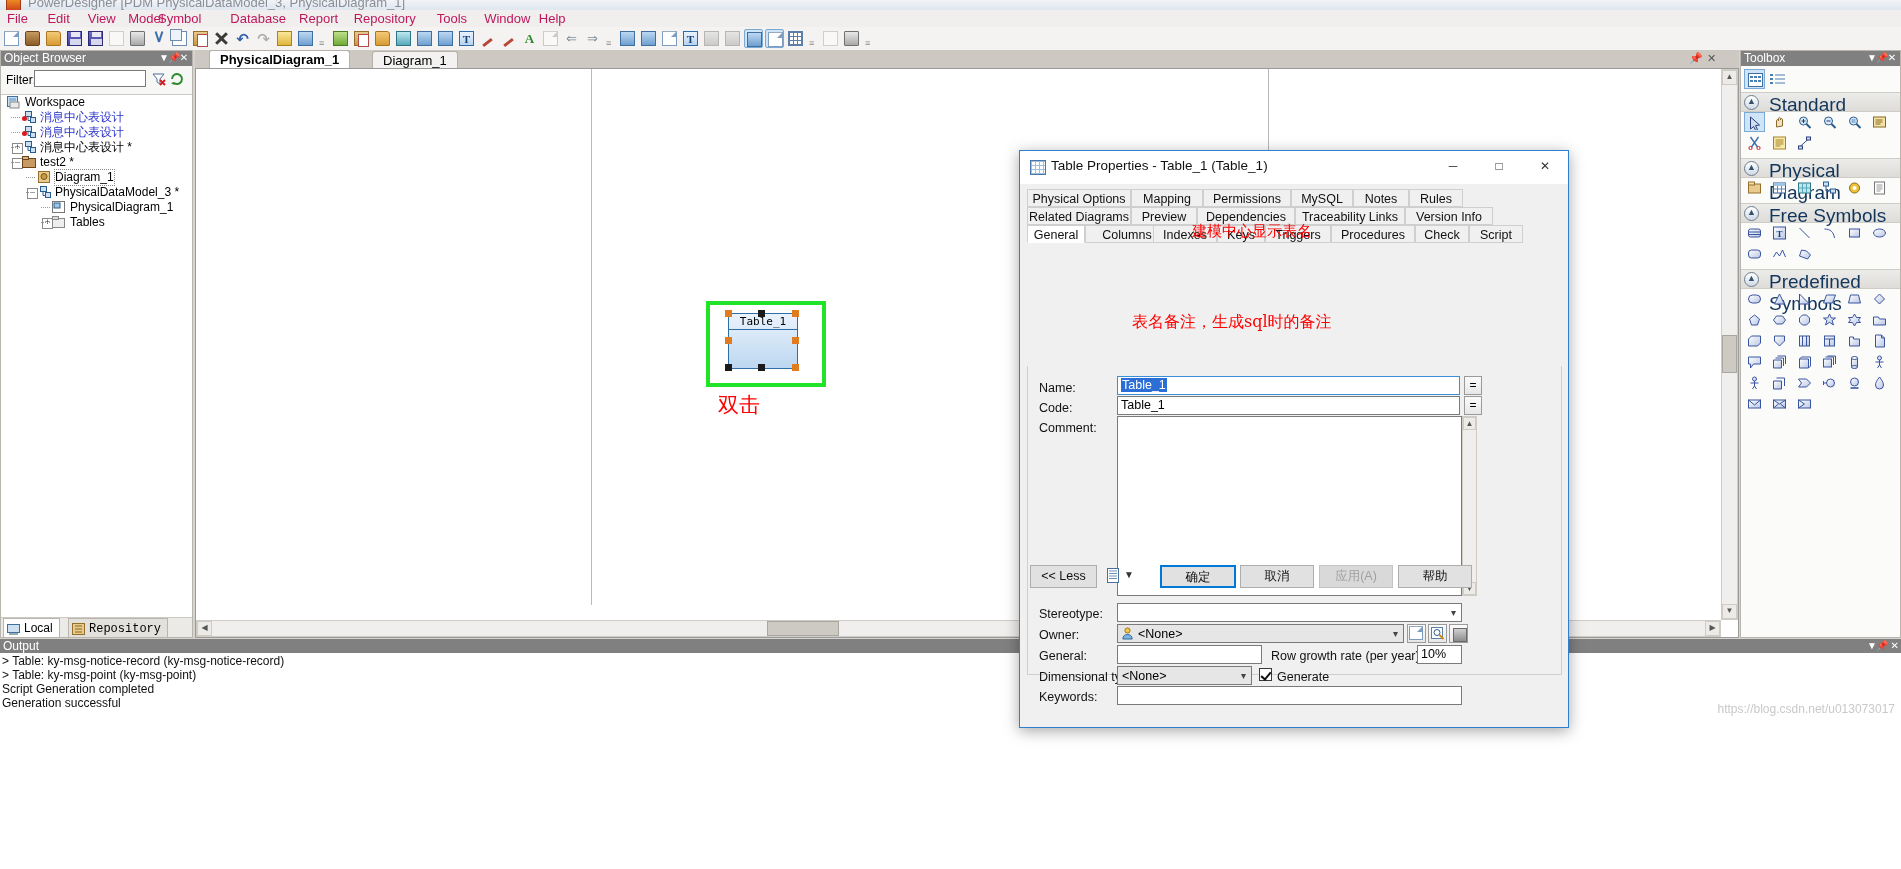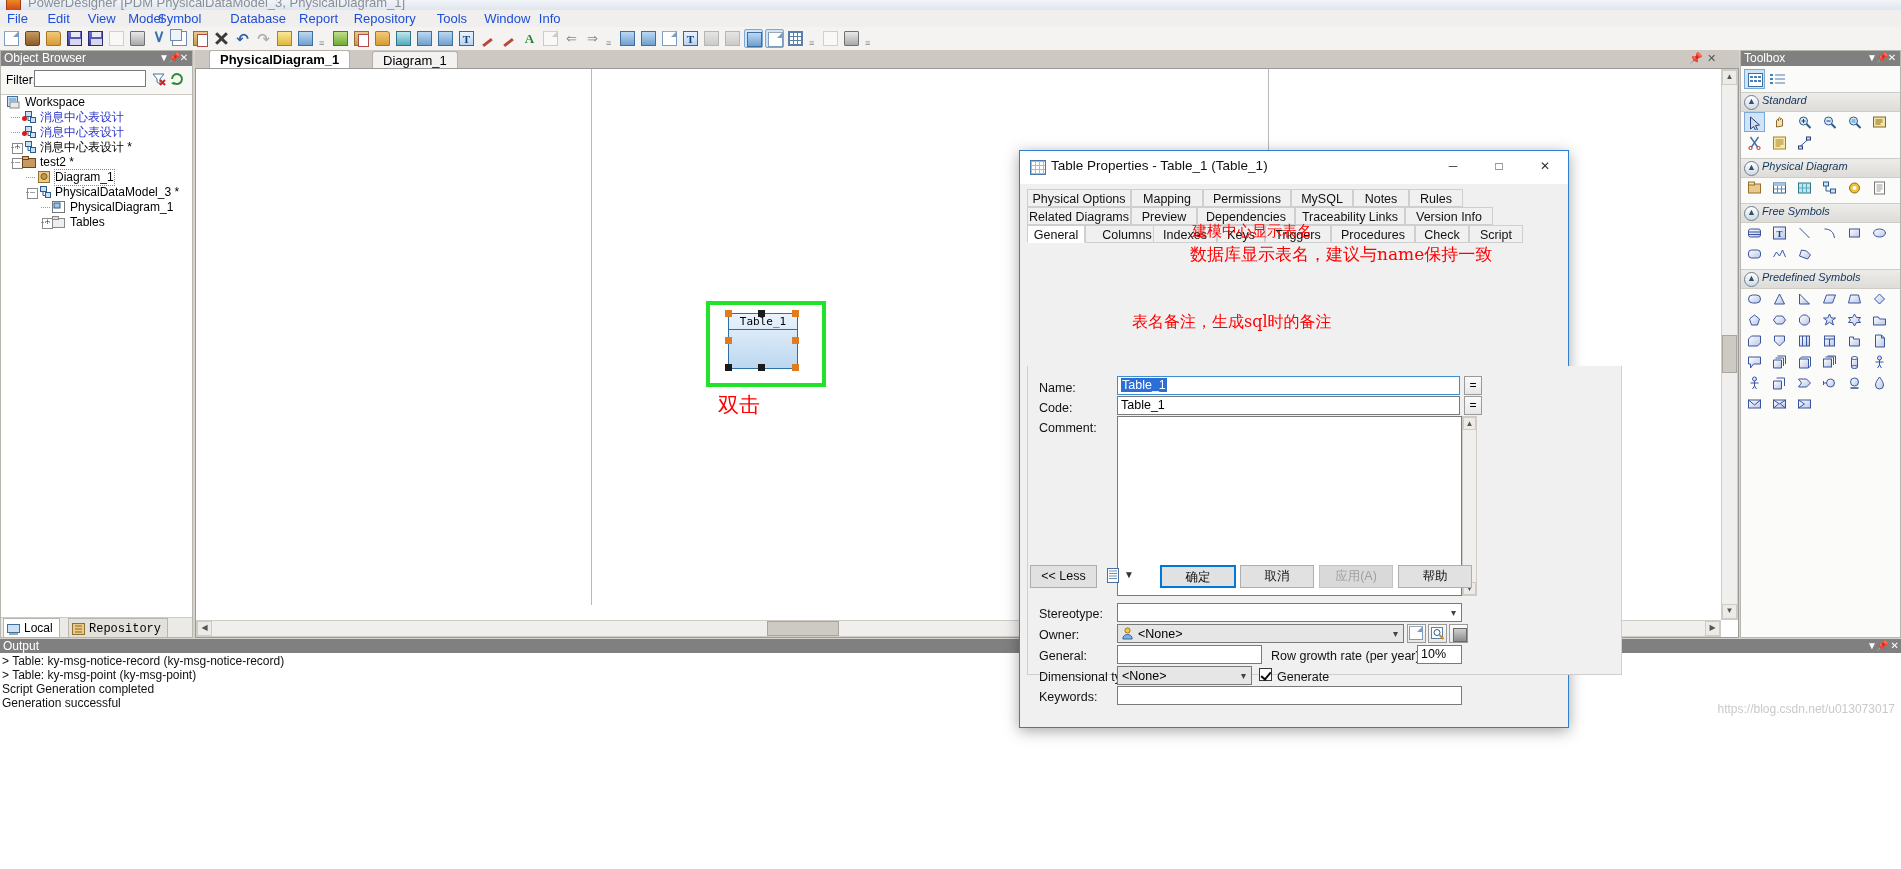--- a/index.html
+++ b/index.html
@@ -11,21 +11,21 @@
   .abs{position:absolute;}
   
   #titlebar{left:0;top:0;width:1901px;height:10px;
     background:linear-gradient(#f1f4f8,#dfe6ef);overflow:hidden;}
   #titlebar .ttl{position:absolute;left:28px;top:-5px;font-size:13px;color:#8a8f96;white-space:nowrap;}
   #titlebar .tico{position:absolute;left:6px;top:-4px;width:13px;height:13px;
      background:linear-gradient(#f4a024,#d0451b);border:1px solid #a33b12;}
   
   #menubar{left:0;top:10px;width:1901px;height:17px;background:#f0efee;
      border-bottom:1px solid #e2e0dd;}
-  #menubar .mi{position:absolute;top:1px;height:15px;line-height:15px;font-size:13px;padding:0 5px;color:#1d4ed8;}
+  #menubar .mi{position:absolute;top:1px;height:15px;line-height:15px;font-size:13px;padding:0 5px;color:#be185d;}
   
   .toolbar{background:#f4f3f1;border-bottom:1px solid #dad7d2;}
   #toolbar1{left:0;top:27px;width:1901px;height:23px;}
   .tbtn{position:absolute;top:2px;width:19px;height:19px;border-radius:2px;}
   .tgrip{position:absolute;top:13px;width:7px;height:7px;color:#888;font-size:9px;line-height:7px;}
   
   .ic{position:absolute;left:2px;top:2px;width:15px;height:15px;box-sizing:border-box;}
   .ic.doc{background:#fff;border:1px solid #7d9cc0;border-top-color:#9ab;}
   .ic.doc:after{content:"";position:absolute;right:0;top:0;border-width:0 0 5px 5px;border-style:solid;border-color:transparent transparent #7d9cc0 transparent;}
   .ic.fold{background:linear-gradient(#f3c978,#d79b34);border:1px solid #a9751f;border-radius:1px 3px 1px 1px;}
@@ -108,21 +108,21 @@
      color:#555;font-size:8px;text-align:center;line-height:12px;}
   
   #tbx{left:1740px;top:50px;width:161px;height:588px;background:#fbfbfa;border:1px solid #b8b5ae;box-sizing:border-box;}
   #tbxhdr{position:absolute;left:0;top:0;width:100%;height:15px;background:#808080;color:#fff;
      font-size:12px;line-height:15px;padding-left:3px;box-sizing:border-box;}
   #tbxhdr .hb{position:absolute;top:1px;width:12px;height:12px;color:#fff;font-size:10px;line-height:12px;text-align:center;}
   .grpbar{position:absolute;left:0;width:159px;height:18px;background:linear-gradient(#ececea,#dedcd8);
      border-top:1px solid #cfccc6;border-bottom:1px solid #cfccc6;}
   .grpbar .chev{position:absolute;left:3px;top:2px;width:13px;height:13px;border:1px solid #6d7e8e;border-radius:50%;
      background:linear-gradient(#ffffff,#cfdae6);font:9px/11px "Liberation Sans",sans-serif;text-align:center;color:#34506b;}
-  .grpbar .gl{position:absolute;left:21px;top:1px;font-size:11px;color:#12355c;font-style:italic;}
+  .grpbar .gl{position:absolute;left:28px;top:1px;font-size:19px;color:#12355c;}
   .tool{position:absolute;width:21px;height:20px;}
   .tool.on{background:#cfe4f7;border:1px solid #7aa9d5;box-sizing:border-box;}
   .sym{position:absolute;left:3px;top:3px;width:15px;height:14px;border:1px solid #4a63a8;
      background:linear-gradient(135deg,#ffffff,#c4cfe8);box-sizing:border-box;}
   
   #outp{left:0;top:639px;width:1901px;height:230px;background:#f7f7f5;}
   #outhdr{position:absolute;left:0;top:0;width:100%;height:14px;background:#808080;color:#fff;
      font-size:12px;line-height:14px;padding-left:3px;box-sizing:border-box;}
   #outbody{position:absolute;left:0;top:14px;width:100%;bottom:0;background:#fff;overflow:hidden;}
   .oline{position:absolute;left:2px;height:14px;line-height:14px;font-size:12px;white-space:nowrap;color:#111;}
@@ -133,21 +133,21 @@
   #dlgtitle{position:absolute;left:0;top:0;width:100%;height:33px;background:#fff;}
   #dlgtitle .dico{position:absolute;left:10px;top:9px;width:14px;height:13px;background:#fff;border:1px solid #4a77a8;
      background-image:linear-gradient(#9dbfe0 1px,transparent 1px),linear-gradient(90deg,#9dbfe0 1px,transparent 1px);
      background-size:4px 4px;}
   #dlgtitle .dt{position:absolute;left:31px;top:7px;font-size:13.5px;color:#111;}
   .wbtn{position:absolute;top:0;width:46px;height:31px;background:#fff;color:#333;}
   .tabrow{position:absolute;left:7px;}
   .tab{position:absolute;height:18px;line-height:18px;font-size:12.5px;text-align:center;
      background:#f0f0f0;border:1px solid #cfcfcf;box-sizing:border-box;color:#111;}
   .tab.on{background:#fff;border-bottom-color:#fff;font-weight:normal;}
-  #tabbody{position:absolute;left:7px;top:215px;width:595px;height:309px;background:#f0f0f0;
+  #tabbody{position:absolute;left:7px;top:215px;width:535px;height:309px;background:#f0f0f0;
      border:1px solid #cfcfcf;border-top:none;box-sizing:border-box;}
   .flbl{position:absolute;font-size:12.5px;color:#111;}
   .fin{position:absolute;background:#fff;border:1px solid #7a7a7a;box-sizing:border-box;
      font-family:inherit;font-size:12.5px;padding:1px 3px;color:#000;}
   .fin.focus{border:1px solid #3b8fd6;}
   .fsel{position:absolute;background:#fff;border:1px solid #7a7a7a;box-sizing:border-box;font-size:12.5px;}
   .fsel.gr{background:#e6e6e6;}
   .fsel .cv{position:absolute;left:4px;top:2px;font-size:12.5px;}
   .fsel .chev{position:absolute;right:5px;top:3px;color:#444;font-size:10px;}
   .selhl{background:#2a6ed6;color:#fff;padding:0 1px;}
@@ -171,21 +171,21 @@
     <div class="mi" style="left: 2px;">File</div>
     <div class="mi" style="left: 42.4px;">Edit</div>
     <div class="mi" style="left: 82.8px;">View</div>
     <div class="mi" style="left: 123.2px;">Model</div>
     <div class="mi" style="left: 153px;">Symbol</div>
     <div class="mi" style="left: 225.3px;">Database</div>
     <div class="mi" style="left: 294.1px;">Report</div>
     <div class="mi" style="left: 348.7px;">Repository</div>
     <div class="mi" style="left: 431.7px;">Tools</div>
     <div class="mi" style="left: 479.2px;">Window</div>
-    <div class="mi" style="left: 533.8px;">Info</div>
+    <div class="mi" style="left: 533.8px;">Help</div>
   </div>
 
 <div class="abs toolbar" id="toolbar1">
     <div class="tbtn" style="left: 2px;">
       <span class="ic doc"></span>
     </div>
     <div class="tbtn" style="left: 23px;">
       <span class="ic brown"></span>
     </div>
     <div class="tbtn" style="left: 44px;">
@@ -1309,21 +1309,20 @@
     <div class="chk" style="left:231px;top:302px"></div>
     <span class="flbl" style="left:249px;top:304px">Generate</span>
 
     <span class="flbl" style="left:11px;top:324px">Keywords:</span>
     <div class="fin" style="left:89px;top:320px;width:345px;height:19px">
       <span></span>
     </div>
   </div>
 
   <div class="annot" style="left:172px;top:71px;font-size:15px">建模中心显示表名</div>
-  <div class="annot" style="left:170px;top:92px;font-size:17px;font-family:'DejaVu Serif',serif">数据库显示表名，建议与name保持一致</div>
   <div class="annot" style="left:112px;top:161px;font-size:16px;font-family:'DejaVu Serif',serif">表名备注，生成sql时的备注</div>
 
   <div class="dbtn" style="left:10px;top:414px;width:67px">&lt;&lt; Less</div>
   <div style="position:absolute;left:86px;top:417px;width:15px;height:16px">
     <svg width="15" height="16" viewBox="0 0 15 16">
         <rect x="1.5" y="0.5" width="11" height="14" fill="#fff" stroke="#4a6f9a"></rect>
         <path d="M3 3h8M3 5.5h8M3 8h8M3 10.5h8" stroke="#6a90b8"></path>
       </svg>
   </div>
   <span style="position:absolute;left:104px;top:418px;font-size:10px;color:#333">▼</span>

